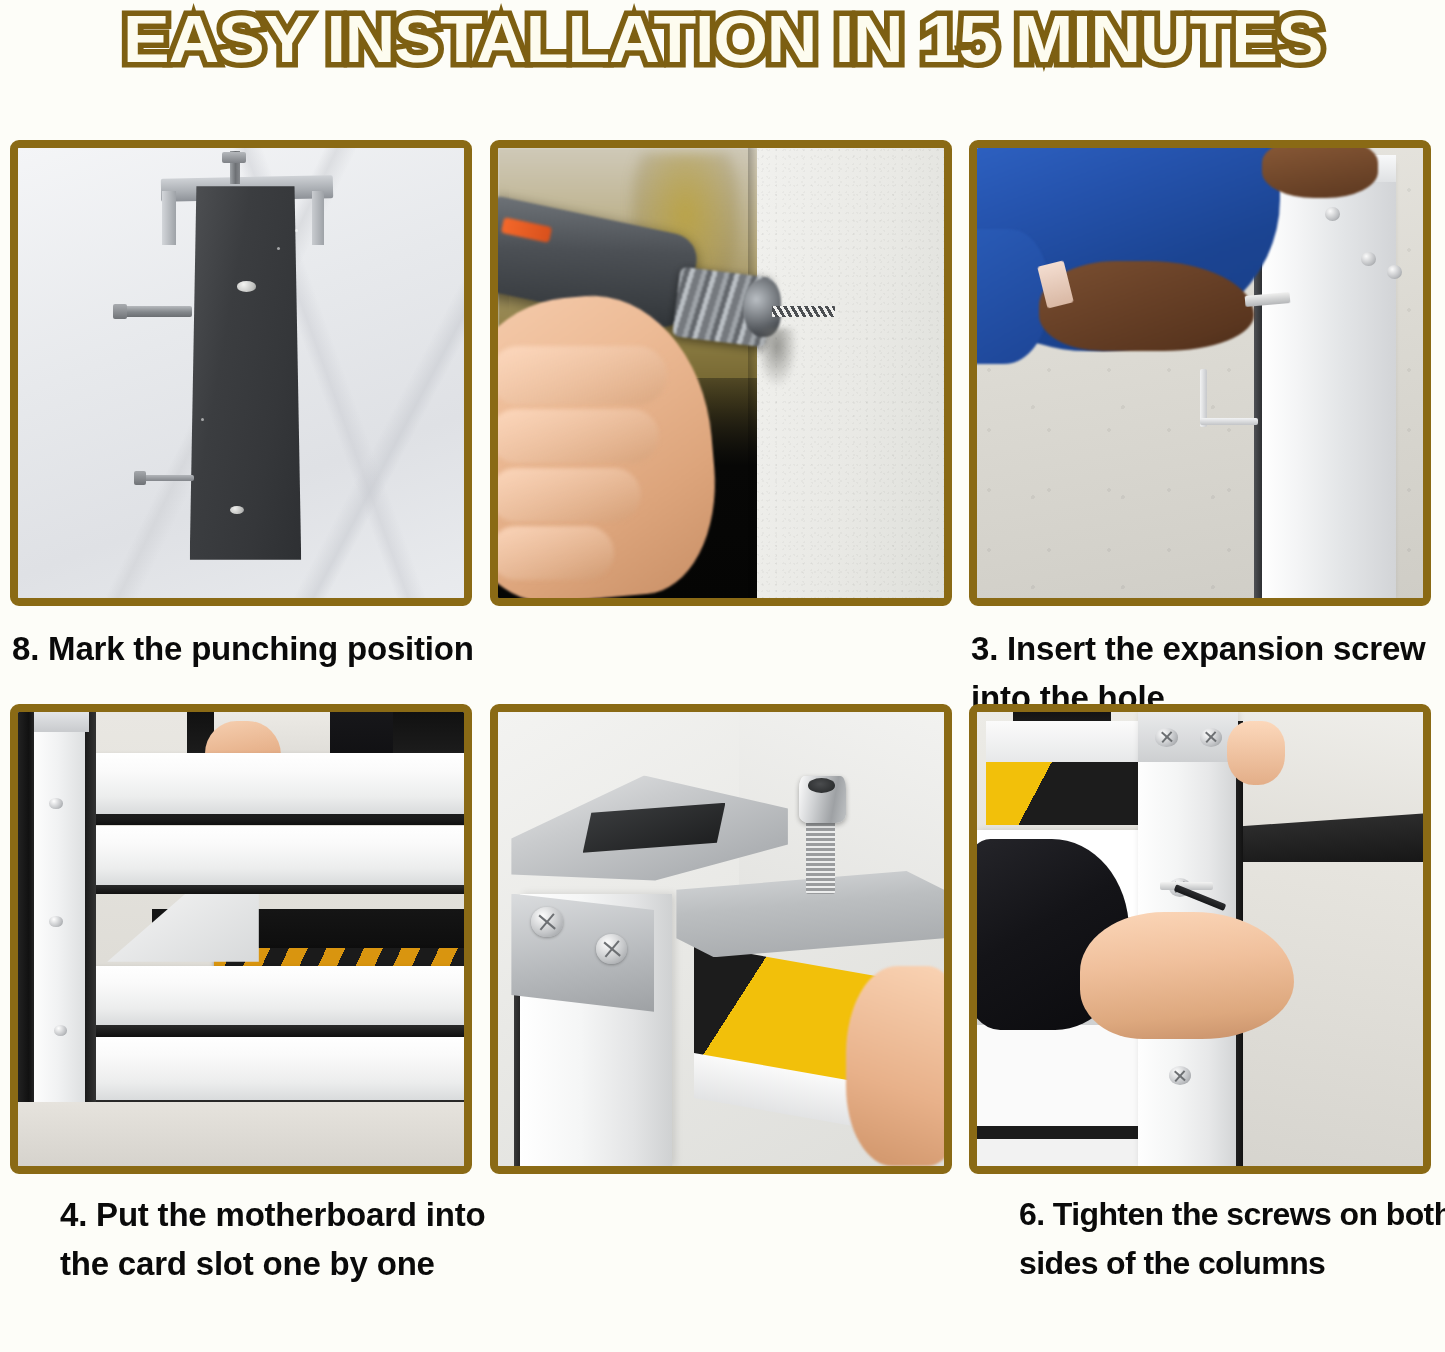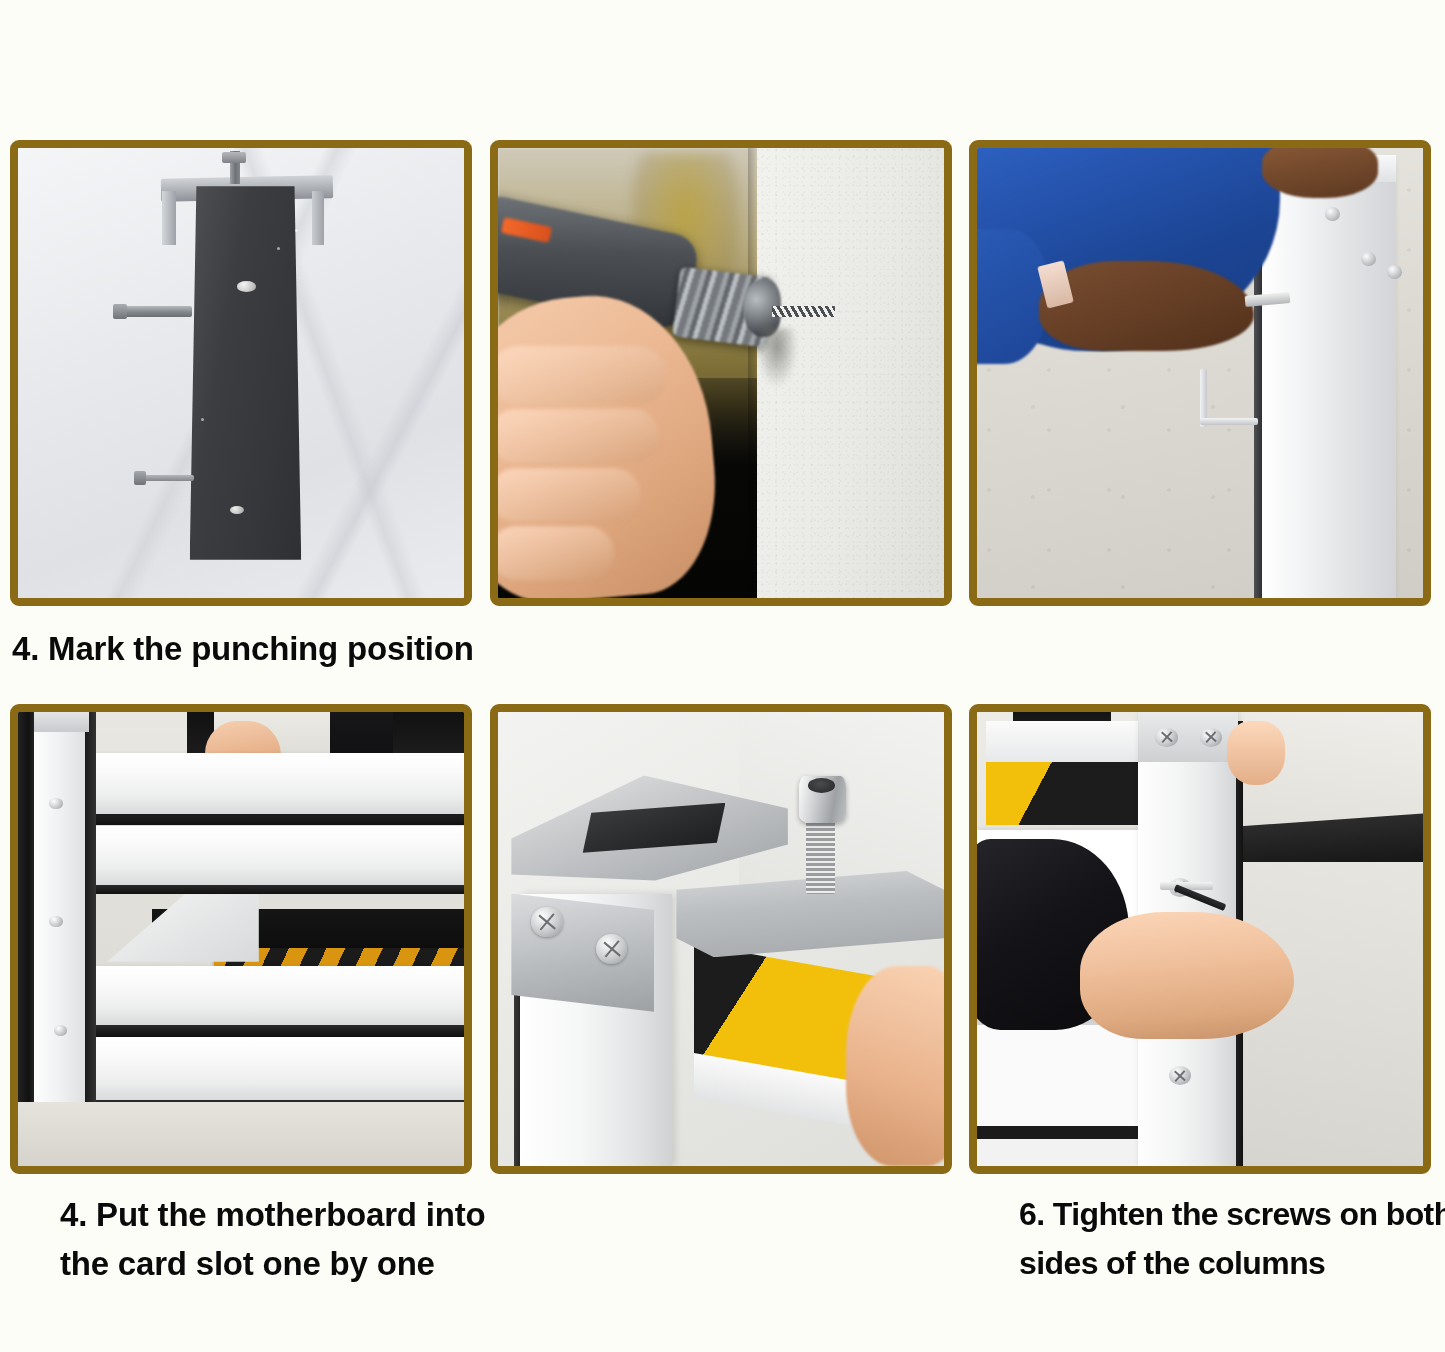--- a/index.html
+++ b/index.html
@@ -639,20 +639,23 @@
     background:linear-gradient(180deg,#2e2f31,#17181a);
     border-radius:2px;
     transform:rotate(22deg);
   }
 </style>
 </head>
 <body>
 
 <div id="page">
 
+  <div id="title-bar">
+    <div id="title-text">EASY INSTALLATION IN 15 MINUTES</div>
+  </div>
 
   <div id="grid">
 
     <div class="row row-1">
 
       <div class="cell col-1">
         <div class="frame">
           <div class="photo">
             <div class="p1-bg"></div>
             <div class="p1-topcap"></div>
@@ -665,21 +668,21 @@
             <div class="p1-bolt-a-head"></div>
             <div class="p1-bolt-b"></div>
             <div class="p1-bolt-b-head"></div>
             <div class="p1-hole1"></div>
             <div class="p1-hole2"></div>
             <div class="p1-speck" style="left:62%;top:18%"></div>
             <div class="p1-speck" style="left:58%;top:22%"></div>
             <div class="p1-speck" style="left:41%;top:60%"></div>
           </div>
         </div>
-        <div class="caption">4. Mark the punching position</div>
+        <div class="caption">8. Mark the punching position</div>
       </div>
 
       <div class="cell col-2">
         <div class="frame">
           <div class="photo">
             <div class="p2-room"></div>
             <div class="p2-room-blob"></div>
             <div class="p2-room-dark"></div>
             <div class="p2-wall"></div>
             <div class="p2-wall-edge"></div>
@@ -711,20 +714,21 @@
             <div class="p3-shirt"></div>
             <div class="p3-shirt2"></div>
             <div class="p3-hand-top"></div>
             <div class="p3-arm"></div>
             <div class="p3-cuff"></div>
             <div class="p3-tool"></div>
             <div class="p3-wrench-v"></div>
             <div class="p3-wrench-h"></div>
           </div>
         </div>
+        <div class="caption">3. Insert the expansion screw into the hole</div>
       </div>
     </div>
 
     <div class="row row-2">
 
       <div class="cell col-1">
         <div class="frame">
           <div class="photo">
             <div class="p4-bg"></div>
             <div class="p4-darktop"></div>

